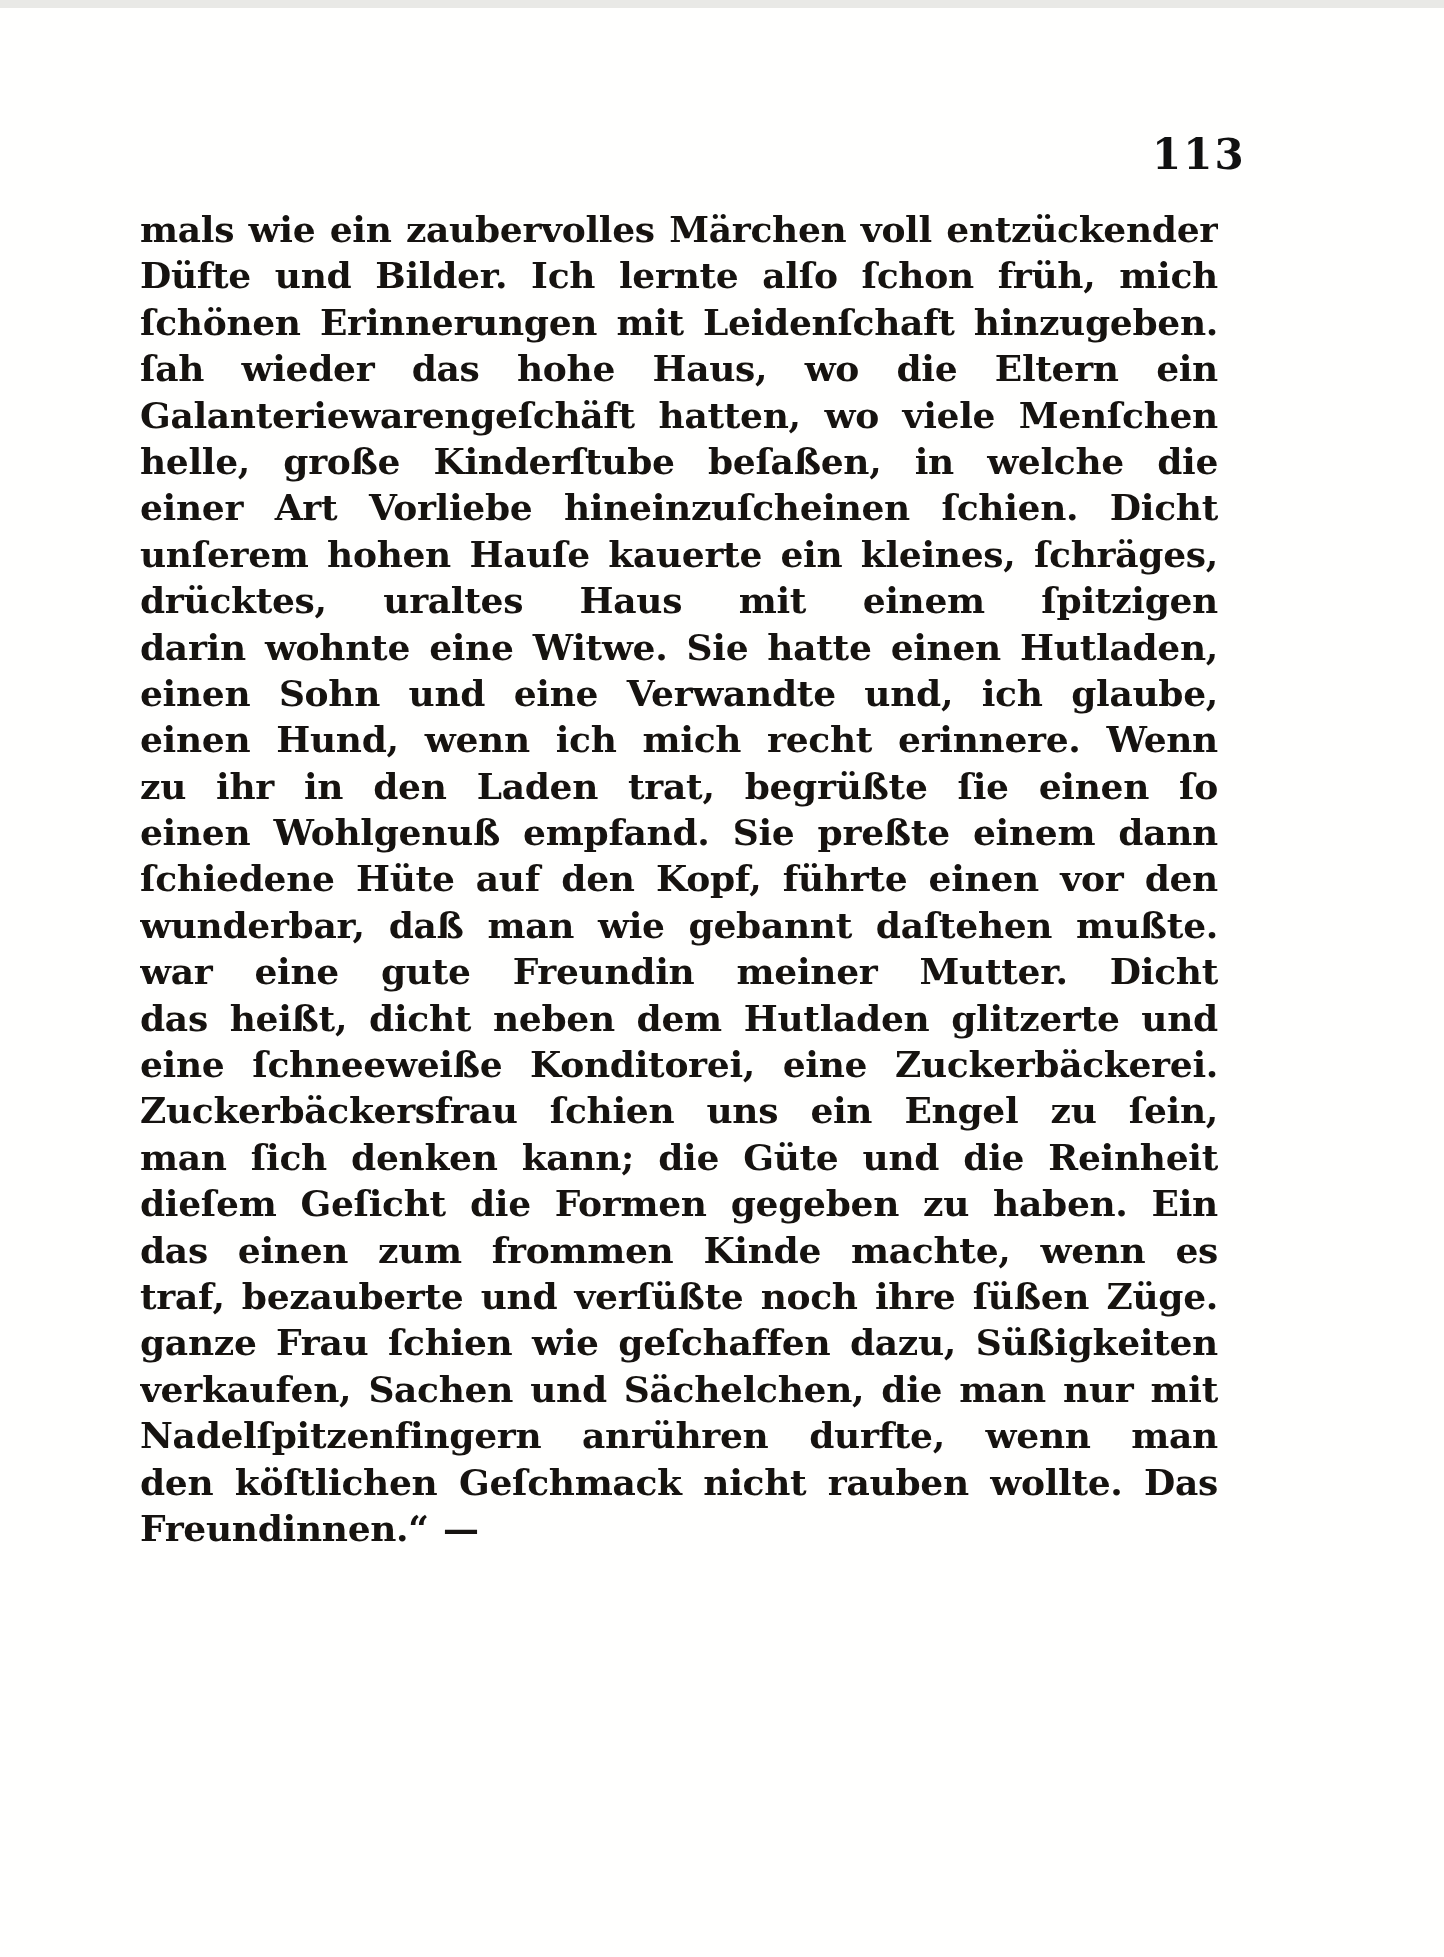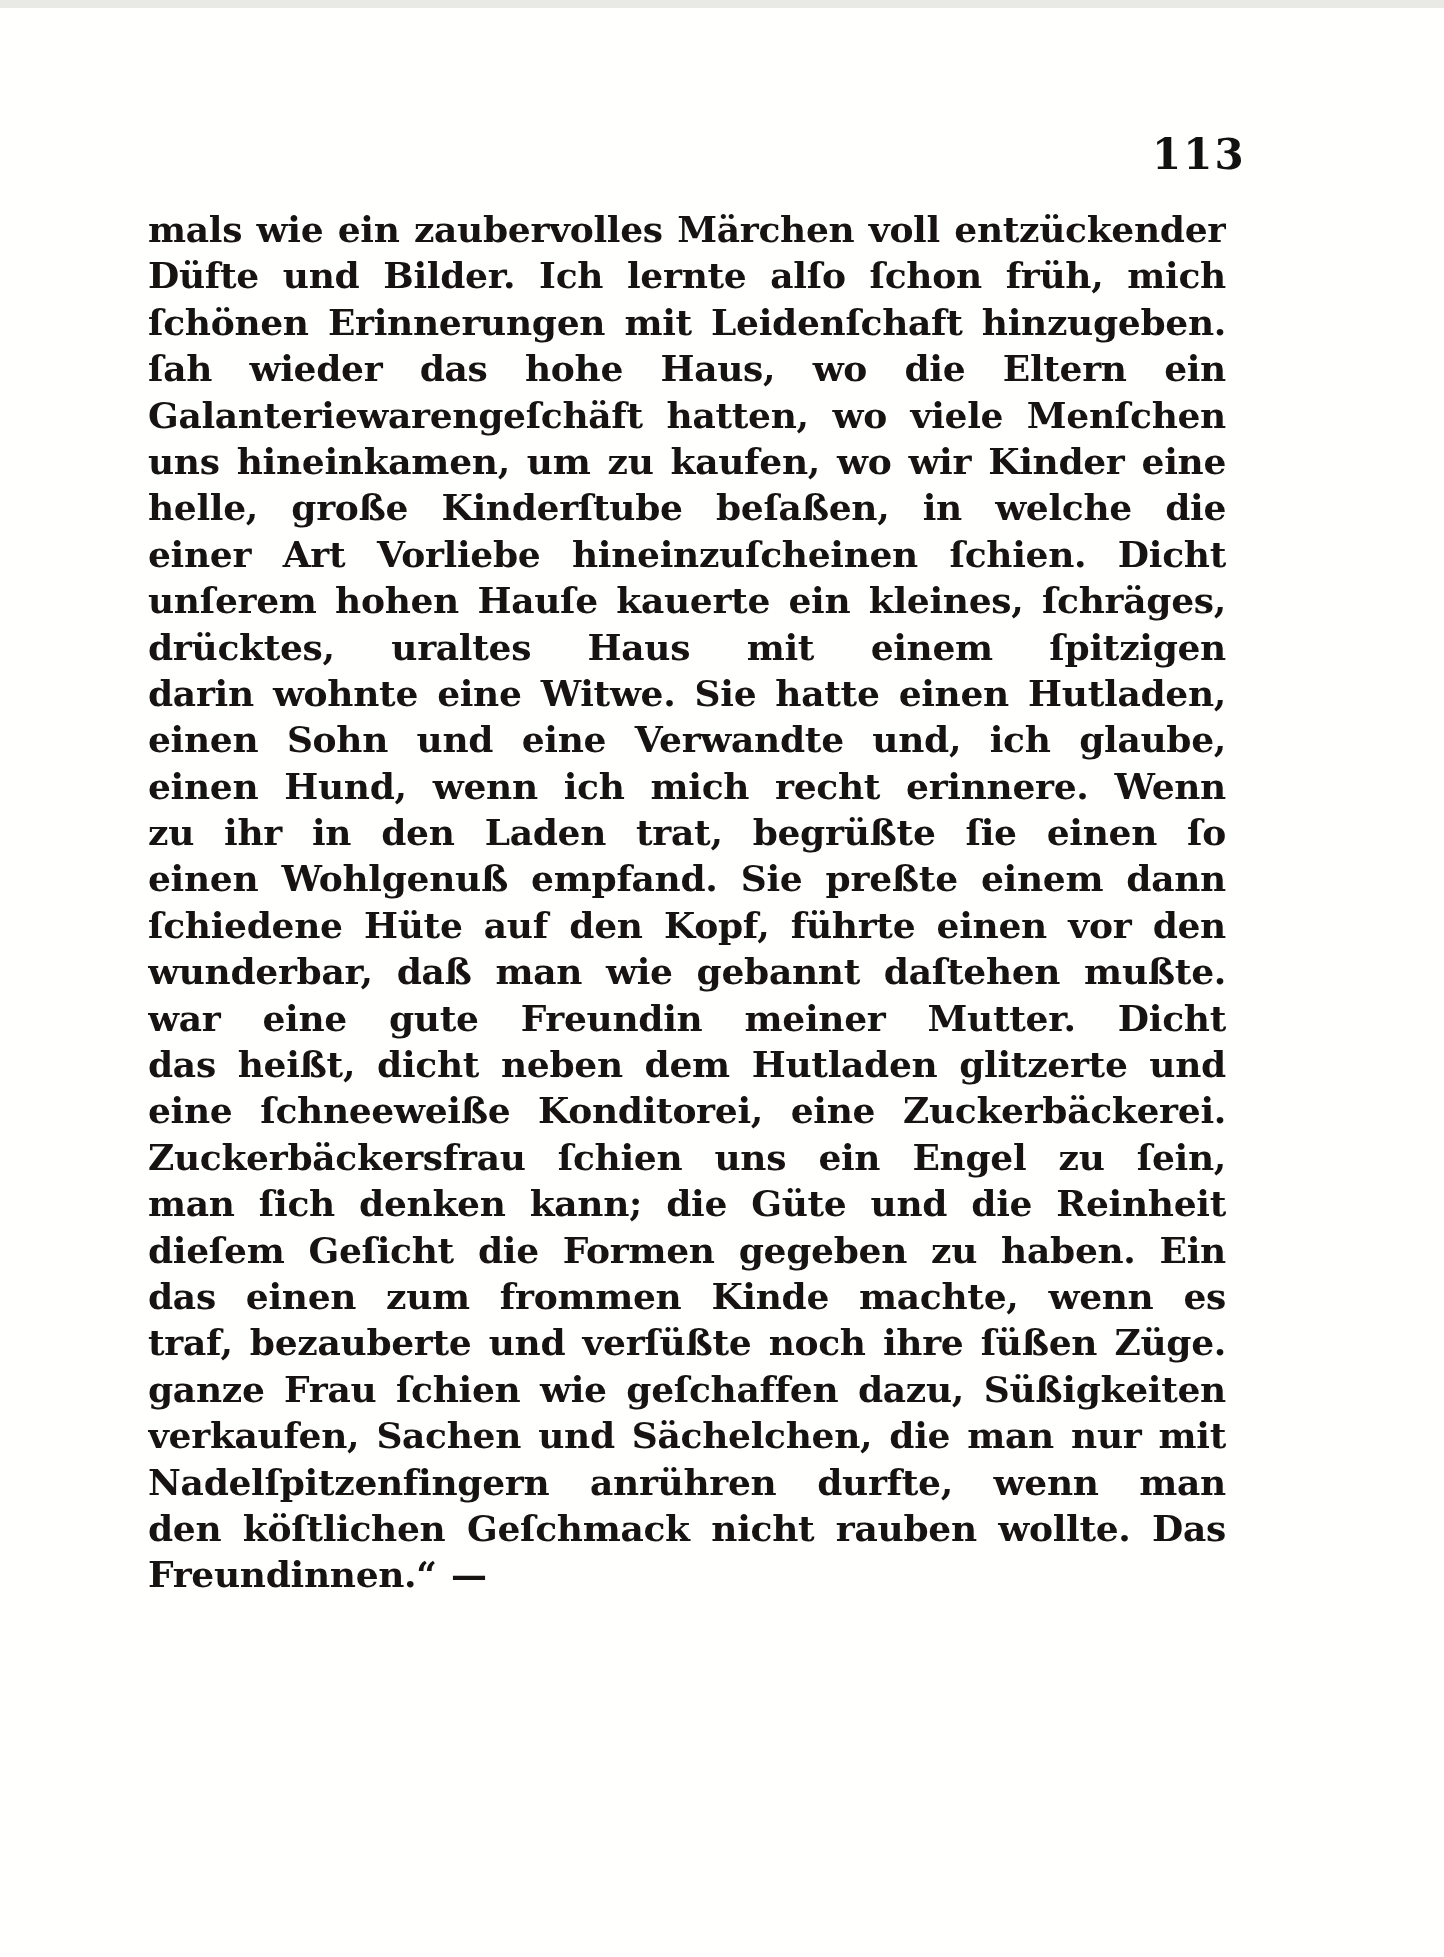--- a/index.html
+++ b/index.html
@@ -23,21 +23,21 @@
     left: 1152px;
     width: 84px;
     text-align: right;
     font-size: 42px;
     font-weight: 700;
     letter-spacing: 2px;
     color: #111;
   }
   .text-block {
     position: absolute;
-    left: 148px;
+    left: 140px;
     top: 198px;
     width: 1078px;
   }
   .text-block .line {
     font-size: 36px;
     font-weight: 700;
     line-height: 46.4px;
     height: 46.4px;
     white-space: nowrap;
     text-align: justify;
@@ -60,21 +60,20 @@
 <body>
 
 <div class="page">
   <div class="page-number">113</div>
   <div class="text-block">
       <div class="line">mals wie ein zaubervolles Märchen voll entzückender</div>
       <div class="line">Düfte und Bilder.  Ich lernte alſo ſchon früh, mich</div>
       <div class="line">ſchönen Erinnerungen mit Leidenſchaft hinzugeben.  Ich</div>
       <div class="line">ſah wieder das hohe Haus, wo die Eltern ein reizendes</div>
       <div class="line">Galanteriewarengeſchäft hatten, wo viele Menſchen zu</div>
-      <div class="line">uns hineinkamen, um zu kaufen, wo wir Kinder eine</div>
       <div class="line">helle, große Kinderſtube beſaßen, in welche die Sonne mit</div>
       <div class="line">einer Art Vorliebe hineinzuſcheinen ſchien.  Dicht neben</div>
       <div class="line">unſerem hohen Hauſe kauerte ein kleines, ſchräges, zer=</div>
       <div class="line">drücktes, uraltes Haus mit einem ſpitzigen Giebeldach,</div>
       <div class="line">darin wohnte eine Witwe.  Sie hatte einen Hutladen,</div>
       <div class="line">einen Sohn und eine Verwandte und, ich glaube, noch</div>
       <div class="line">einen Hund, wenn ich mich recht erinnere.  Wenn man</div>
       <div class="line">zu ihr in den Laden trat, begrüßte ſie einen ſo freundlich,</div>
       <div class="line">einen Wohlgenuß empfand.  Sie preßte einem dann ver=</div>
       <div class="line">ſchiedene Hüte auf den Kopf, führte einen vor den</div>

